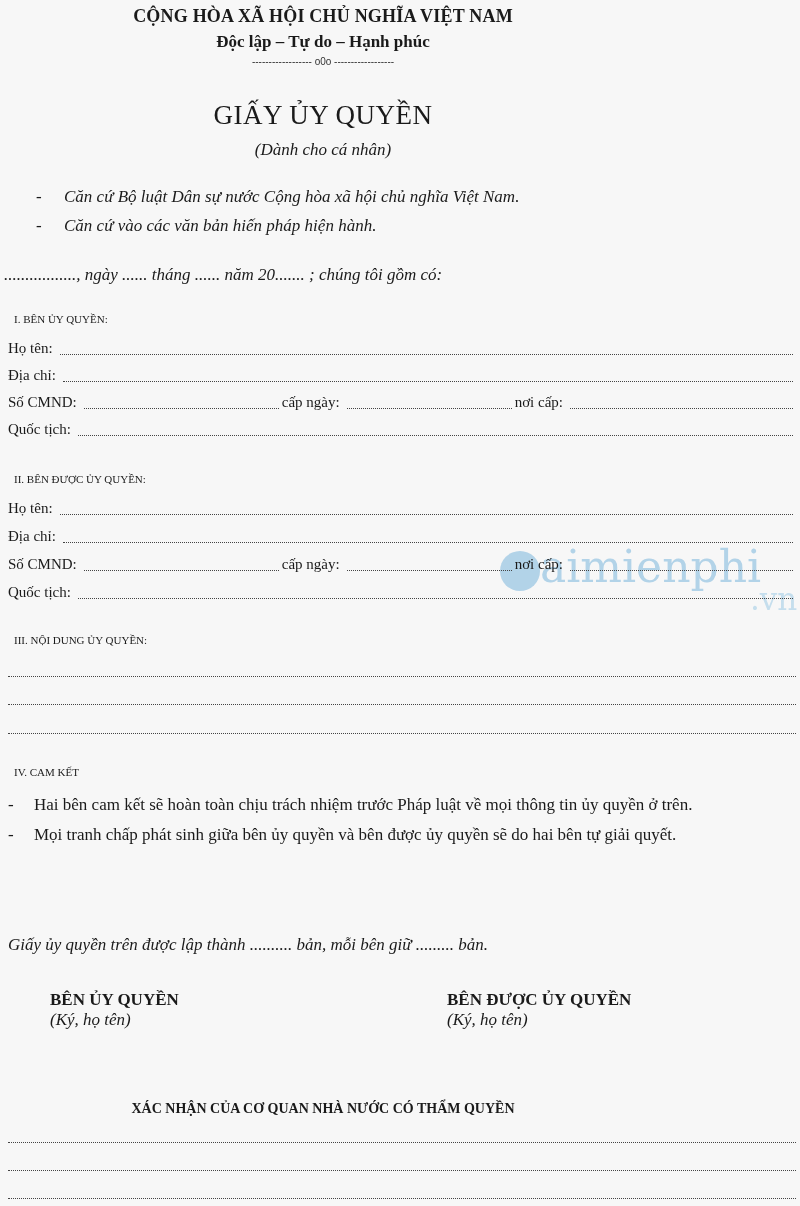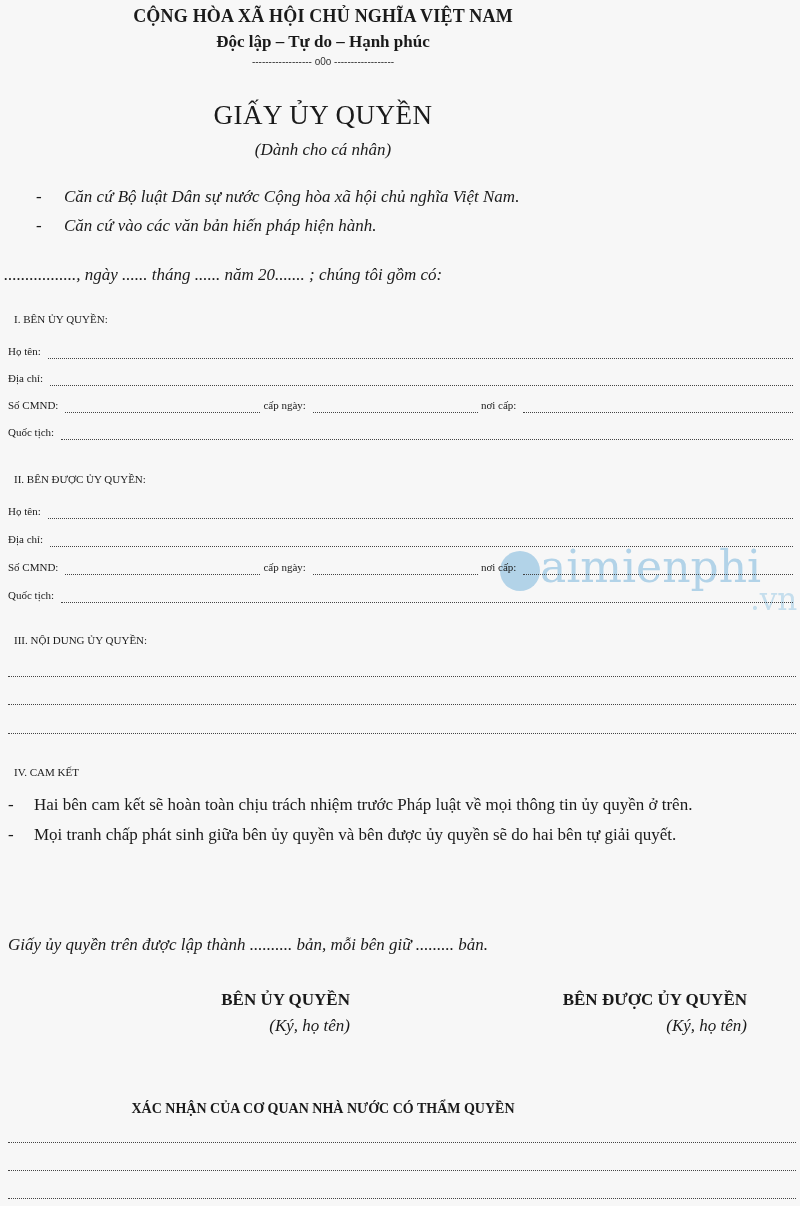--- a/index.html
+++ b/index.html
@@ -11,33 +11,33 @@
   .center { left:0; width:646px; text-align:center; }
   .nation { top:6px; font-size:18px; font-weight:bold; letter-spacing:0.2px; }
   .motto { top:32px; font-size:17px; font-weight:bold; }
   .divider { top:56px; font-size:10px; color:#333; font-family:"Liberation Sans",sans-serif; }
   .title { top:100px; font-size:27px; letter-spacing:0.5px; }
   .subtitle { top:140px; font-size:17px; font-style:italic; }
   .basis { left:36px; font-size:17px; font-style:italic; }
   .basis .dash { display:inline-block; width:28px; font-style:normal; }
   .dateline { left:4px; top:265px; font-size:17px; font-style:italic; }
   .section-h { left:14px; font-size:11px; font-weight:normal; }
-  .field { left:8px; width:788px; font-size:11px; display:flex; align-items:center; height:22px; }
+  .field { left:8px; width:788px; font-size:15px; display:flex; align-items:flex-start; height:22px; }
   .field .lbl { white-space:nowrap; padding-right:4px; }
   .dots { flex:1; border-bottom:1.5px dotted #444; height:14px; margin:0 3px; }
   .dots.short { flex:0 0 auto; }
   .fullrule { left:8px; width:788px; height:0; border-bottom:1.5px dotted #444; }
   .commit { left:8px; width:790px; font-size:17px; line-height:26px; }
   .commit .row { display:flex; }
   .commit .dash { width:26px; flex:0 0 26px; }
   .commit .txt { flex:1; text-align:justify; }
   .copies { left:8px; top:935px; font-size:17px; font-style:italic; }
-  .sig { font-size:17px; text-align:right; width:300px; }
+  .sig { font-size:17px; text-align:left; width:300px; }
   .sig .h { font-weight:bold; }
-  .sig .s { font-style:italic; margin-top:6px; }
+  .sig .s { font-style:italic; }
   .confirm { top:1101px; font-size:14px; font-weight:bold; }
   .watermark { left:500px; top:500px; font-family:"DejaVu Serif",serif; font-size:44px; color:#9cc7e3; opacity:0.75;margin-top:41px; }
   .watermark .vn { position:absolute; left:250px; top:40px; font-size:31px; color:#b5d6ea; }
   .watermark .T { display:inline-block; width:40px; height:40px; border-radius:50%; background:#9cc7e3; vertical-align:middle; }
 </style>
 </head>
 <body>
 
 <div class="abs center nation">CỘNG HÒA XÃ HỘI CHỦ NGHĨA VIỆT NAM</div>
 <div class="abs center motto">Độc lập – Tự do – Hạnh phúc</div>

